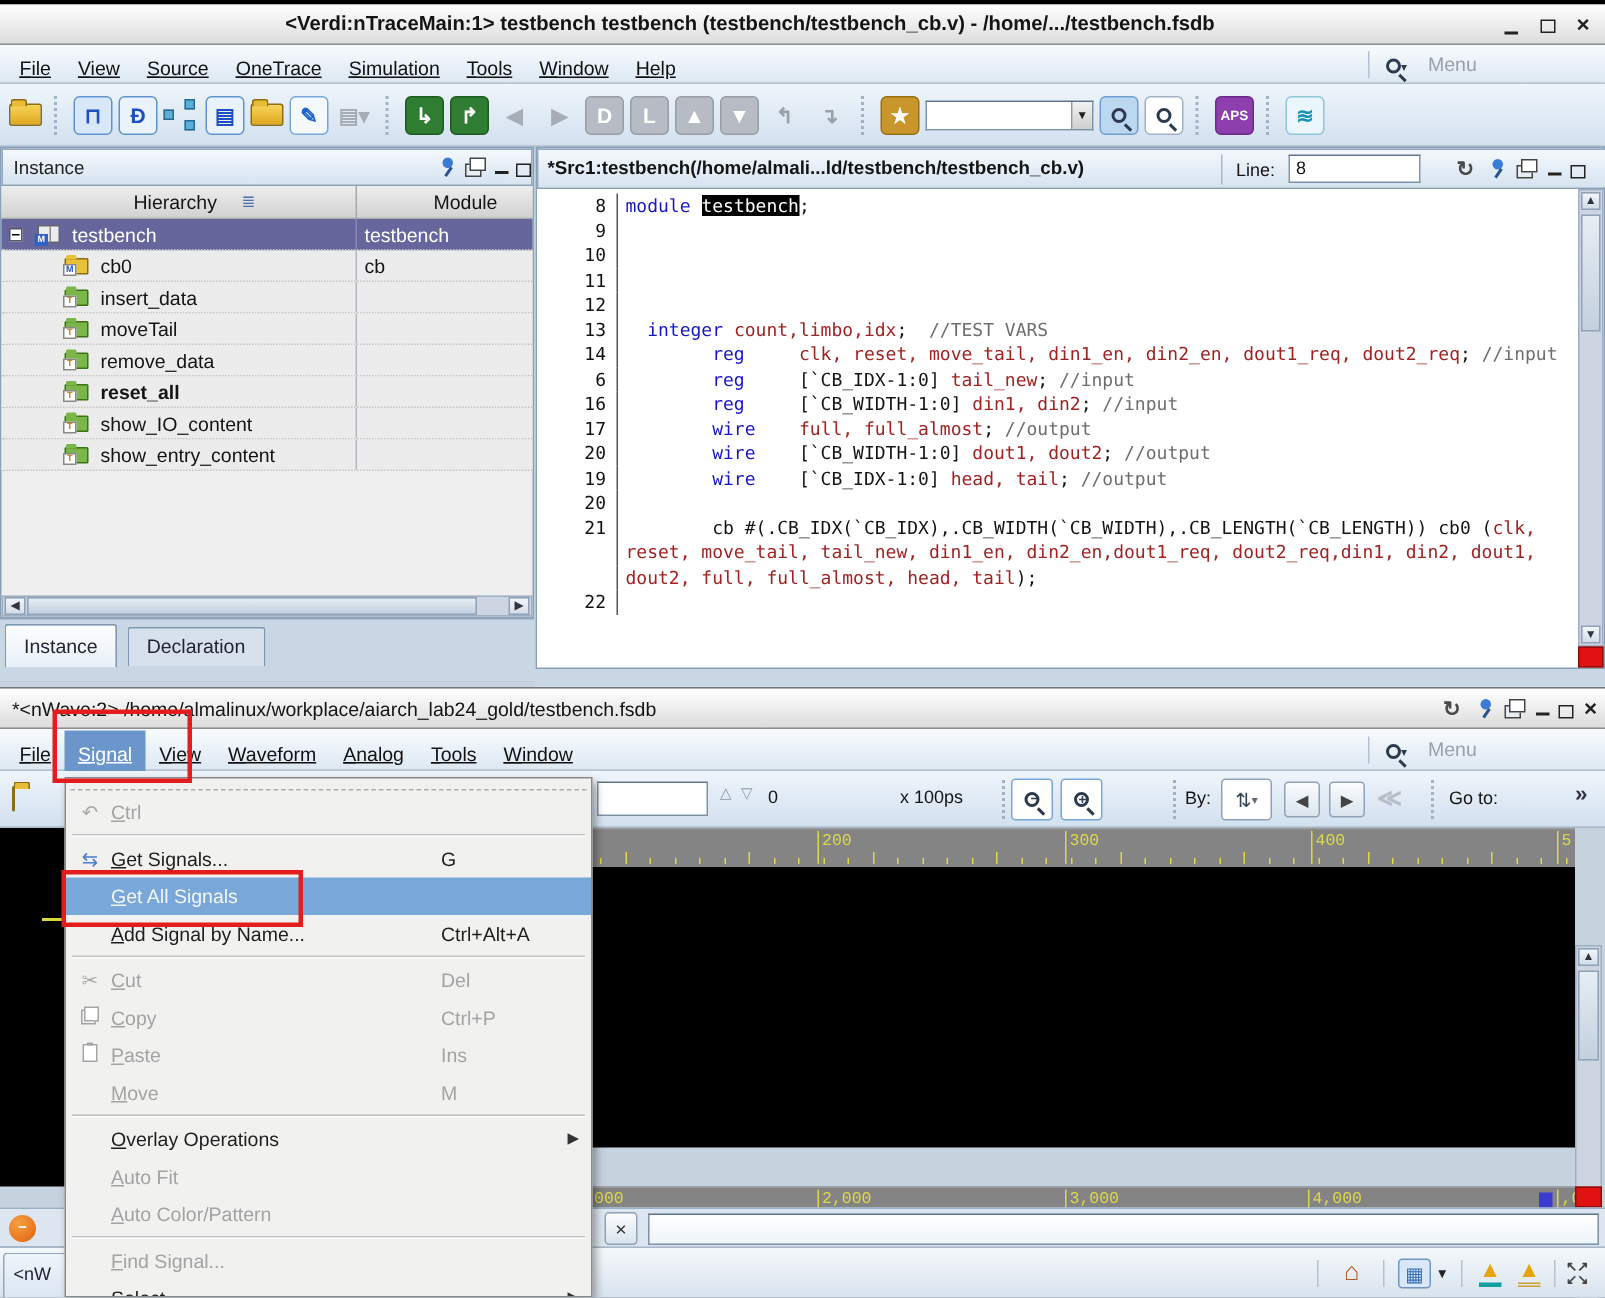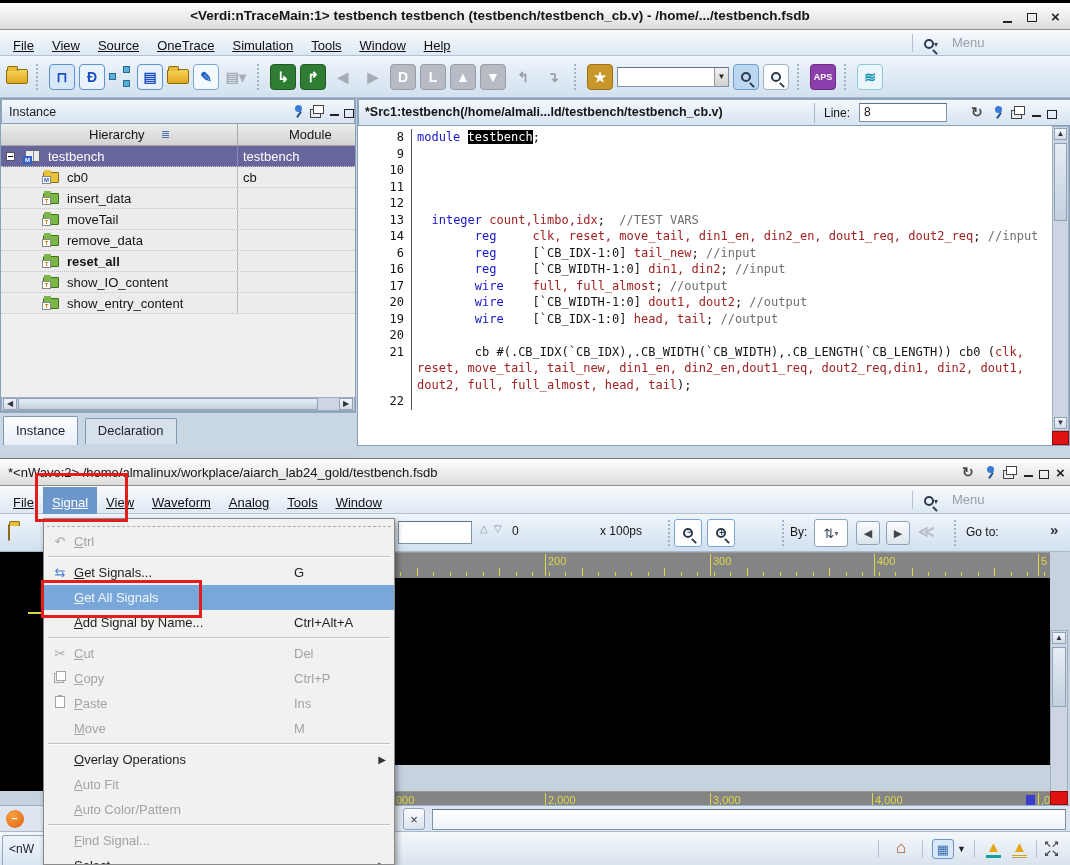--- a/index.html
+++ b/index.html
@@ -86,21 +86,21 @@
   .tsep{width:5px;height:26px;border-left:2px dotted #9fb2c6;margin:0 4px;flex:none;}
   .tfolder{width:22px;height:15px;background:linear-gradient(#f7d35a,#e0a81e);border:1px solid #8a6d14;border-radius:2px;position:relative;flex:none;}
   .tfolder::before{content:"";position:absolute;left:0;top:-4px;width:9px;height:4px;background:#e8bc34;border:1px solid #8a6d14;border-bottom:none;border-radius:2px 2px 0 0;}
   .hiericon{width:24px;height:22px;position:relative;flex:none;}
   .hiericon i{position:absolute;width:7px;height:7px;background:#58b0d8;border:1px solid #2a6a90;}
 
   
   .wave-black{background:#000;}
   .ruler{background:#848484;position:relative;overflow:hidden;border-top:1px solid #9a9a9a;}
   .rtick{position:absolute;width:1px;background:#ddd84a;bottom:2px;}
-  .rlabel{position:absolute;top:2px;color:#ddd84a;font-family:Liberation Sans, sans-serif;font-size:11px;}
+  .rlabel{position:absolute;top:2px;color:#ddd84a;font-family:Liberation Mono, monospace;font-size:11px;}
   .g1{color:#18d240;font-family:"DejaVu Sans Mono",monospace;font-size:12px;}
 
   
   #signal-menu{background:#f1f1ef;border:1px solid #8a8a8a;box-shadow:2px 3px 6px rgba(0,0,0,.4);padding-top:3px;z-index:40;}
   .tearline{height:5px;border-bottom:1px dashed #adadad;margin:0 3px 2px 3px;}
   .mi{height:25px;line-height:25px;position:relative;padding-left:30px;font-size:13px;color:#1e1e1e;}
   .mi.disabled{color:#a3a3a3;}
   .mi.hl{background:#79a7d9;color:#f2f7fd;}
   .mi .milabel{display:inline-block;}
   .mi .milabel::first-letter{text-decoration:underline;}

